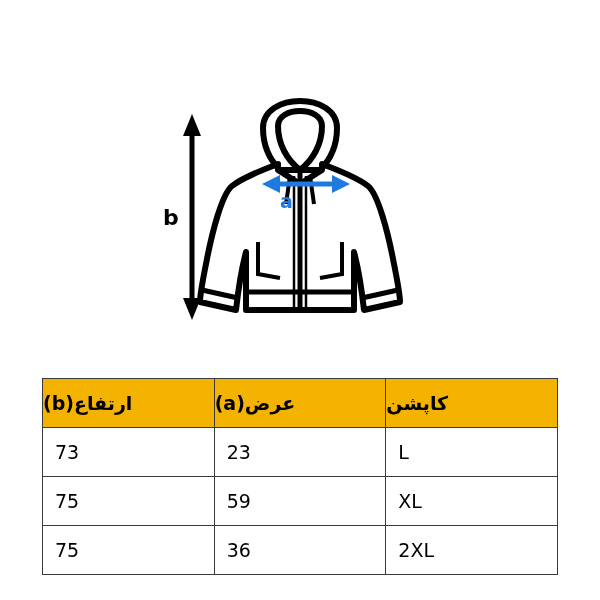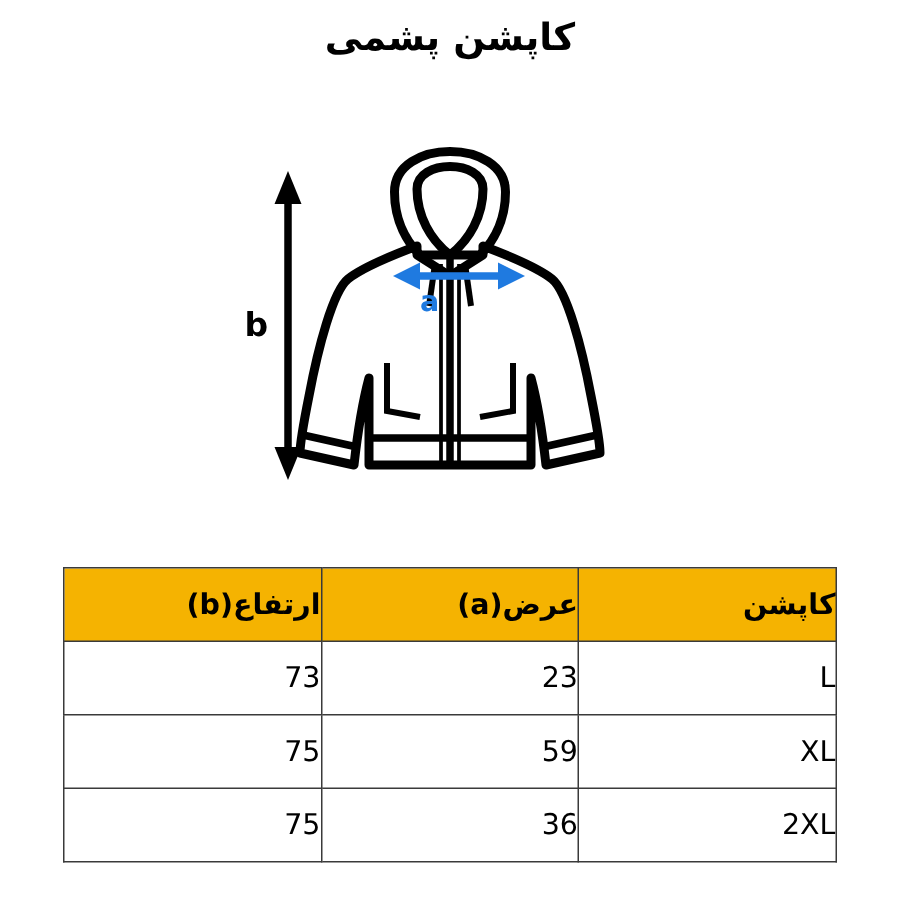--- a/index.html
+++ b/index.html
@@ -58,21 +58,21 @@
     position: absolute;
     left: 42px;
     top: 378px;
     width: 516px;
     border-collapse: collapse;
     table-layout: fixed;
   }
   table.size-table th,
   table.size-table td {
     border: 1px solid #3a3a3a;
-    text-align: right;
+    text-align: left;
     font-size: 19px;
     font-weight: normal;
     height: 48px;
     padding: 0;
   }
   table.size-table th {
     background: #f5b301;
     font-weight: bold;
     font-size: 19px;
     height: 48px;
@@ -81,21 +81,20 @@
   table.size-table td {
     background: #ffffff;
     padding-left: 12px;
   }
 </style>
 </head>
 <body>
 
 <div class="page">
 
-  <div class="title">کاپشن پشمی</div>
 
   <div class="diagram">
     <svg width="300" height="300" viewBox="0 0 300 300">
 
       <path d="M113 76 C113 40, 187 40, 187 76 C187 96, 178 110, 170 118 L130 118 C122 110, 113 96, 113 76 Z" fill="none" stroke="#000" stroke-width="6"></path>
       <path d="M128 74 C128 54, 172 54, 172 74 C172 92, 163 108, 150 118 C137 108, 128 92, 128 74 Z" fill="none" stroke="#000" stroke-width="6"></path>
 
       <path d="M128 112 C112 118, 92 126, 82 134 C72 142, 62 180, 56 212 C52 232, 50 245, 50 250 L86 258
                C88 240, 92 215, 96 200 L96 258 L204 258 L204 200 C208 215, 212 240, 214 258 L250 250
                C250 245, 248 232, 244 212 C238 180, 228 142, 218 134 C208 126, 188 118, 172 112

